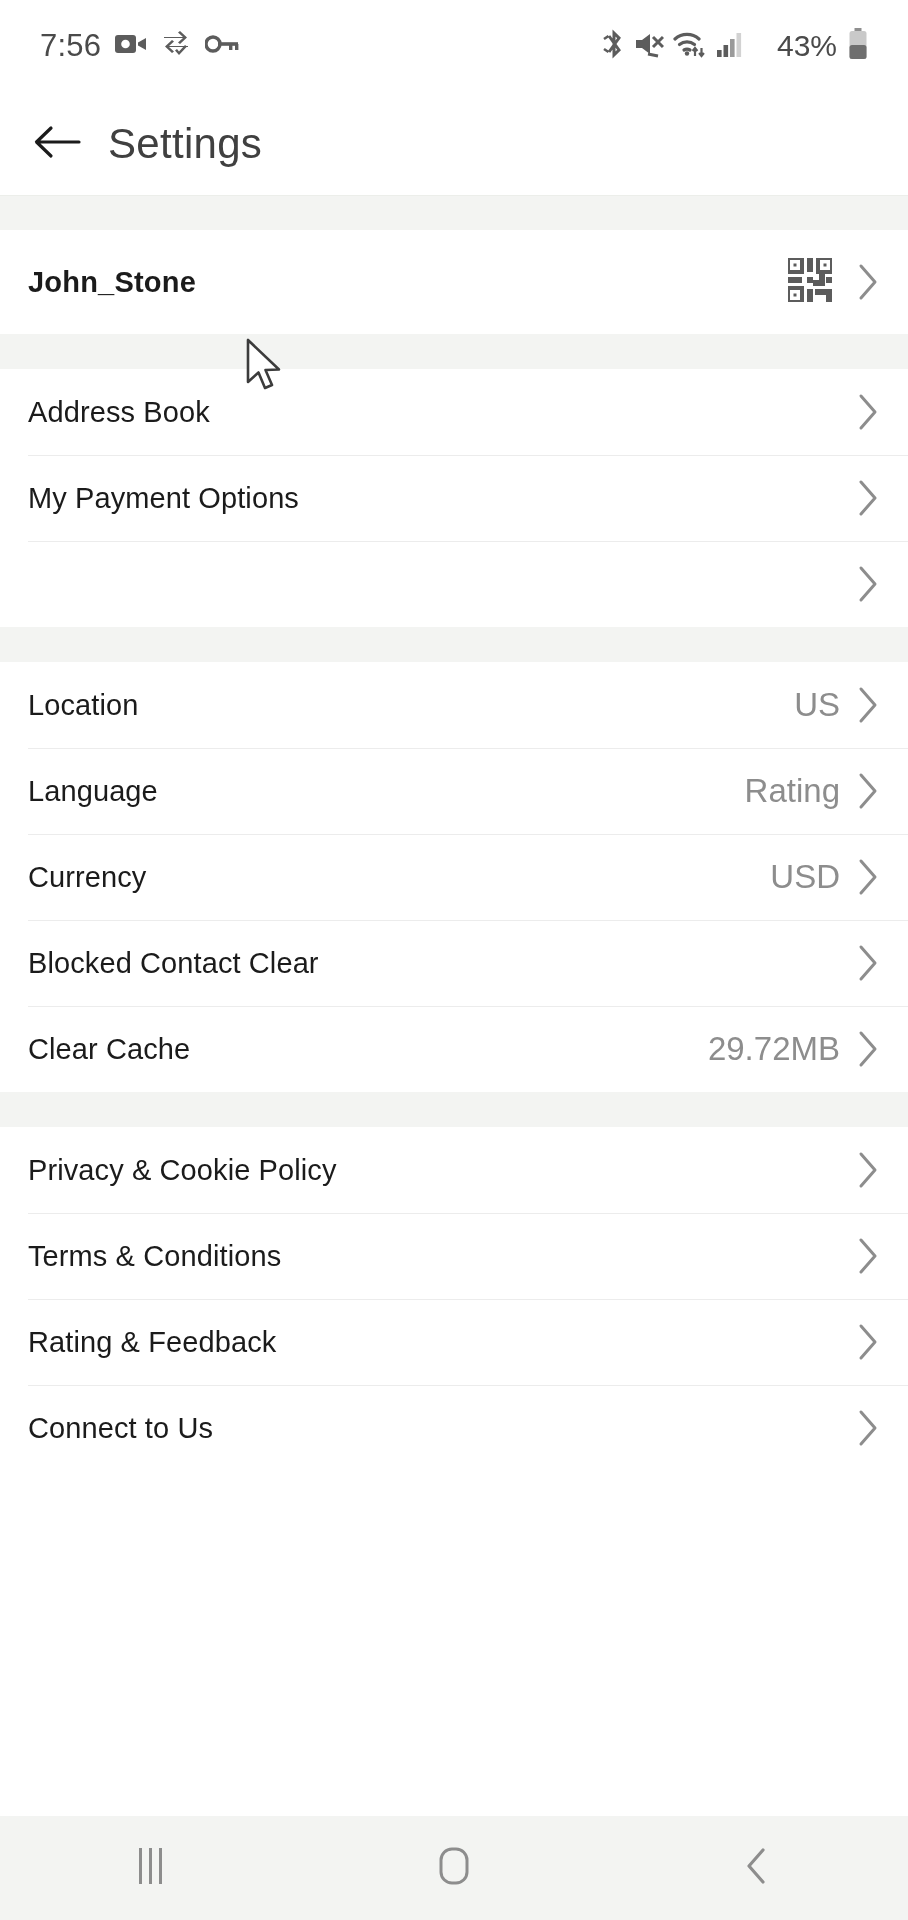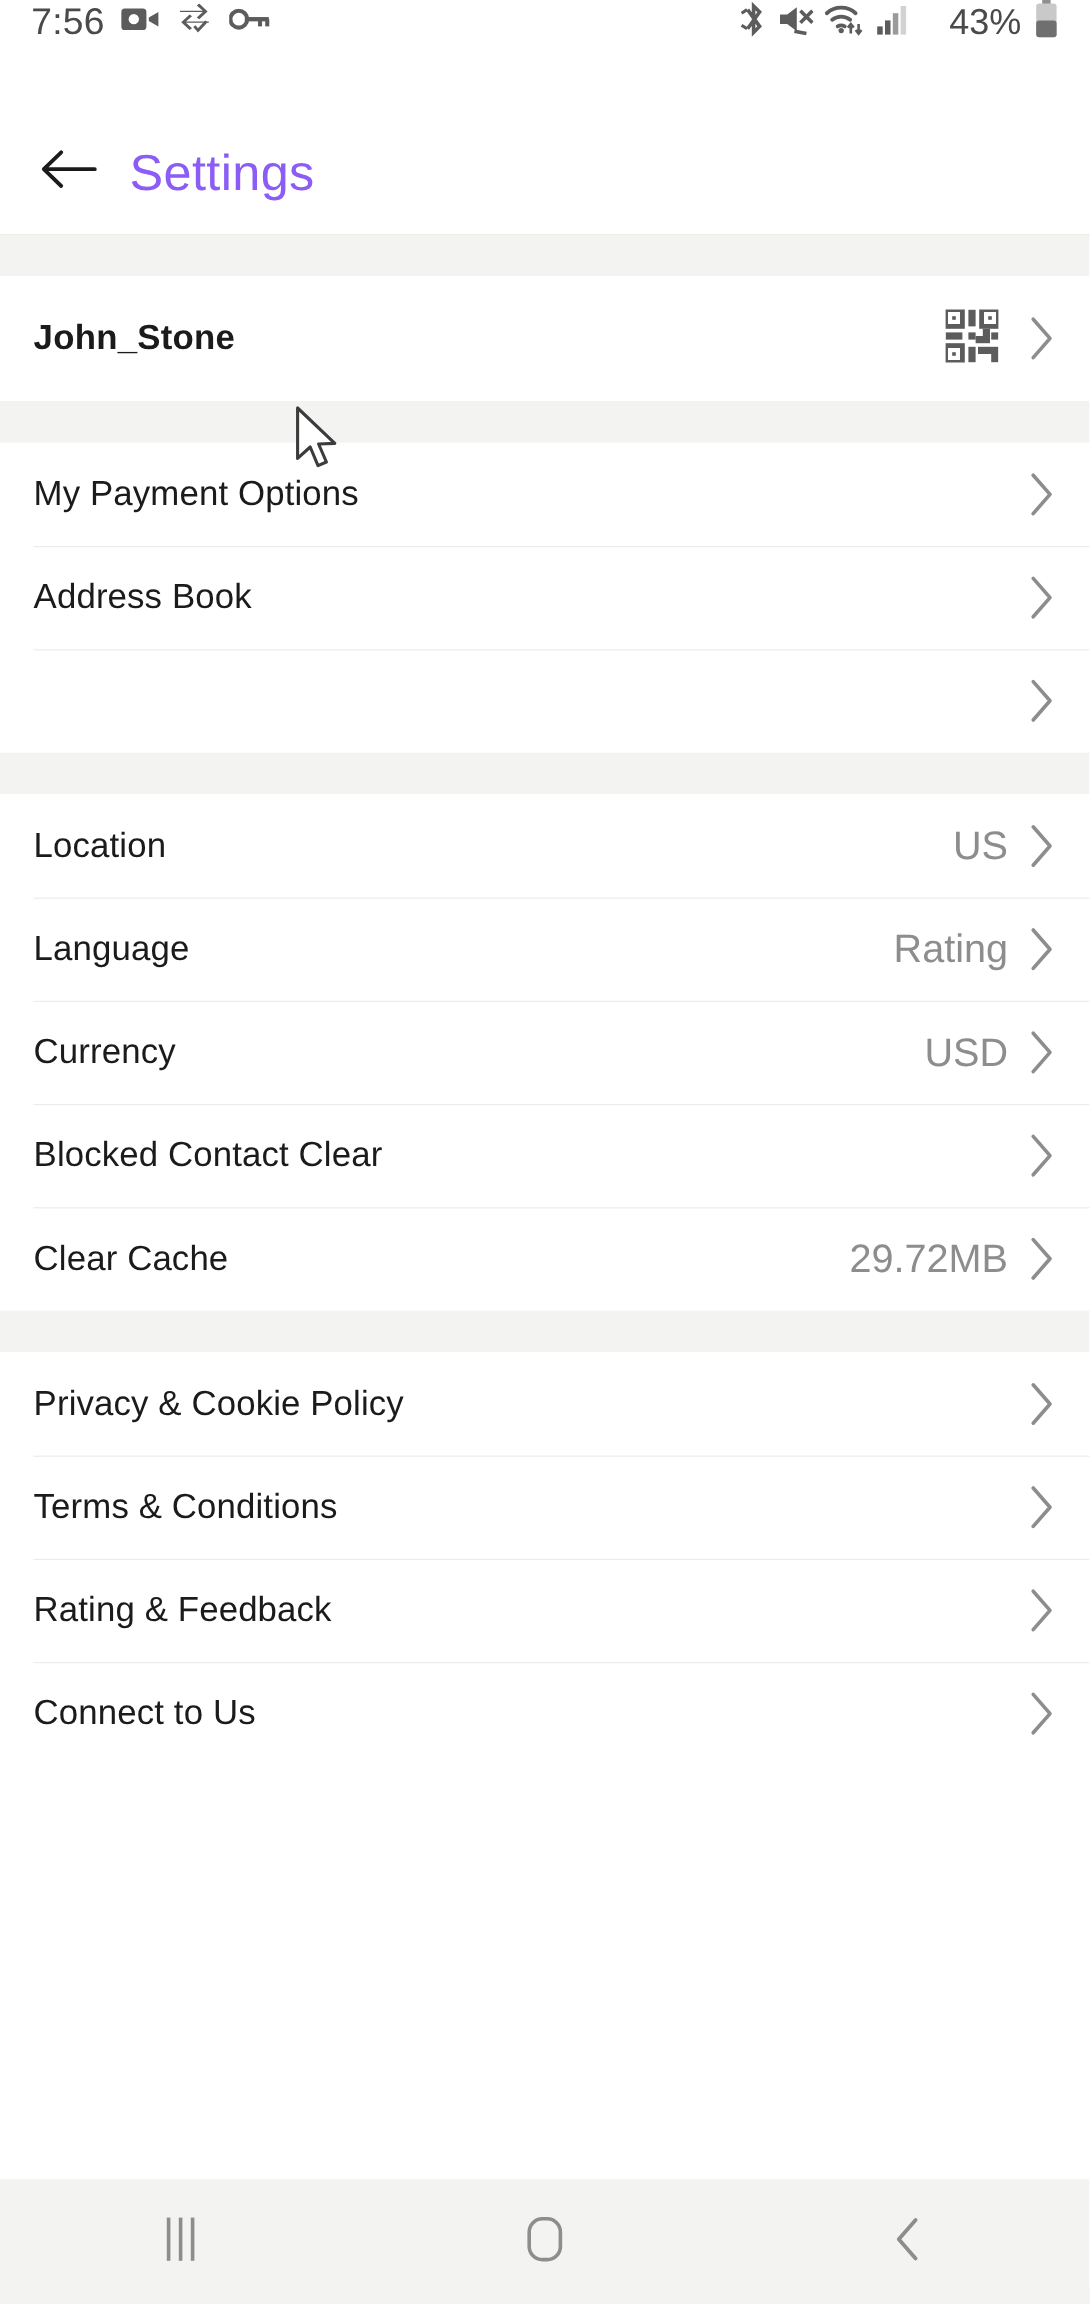--- a/index.html
+++ b/index.html
@@ -7,41 +7,41 @@
     width:908px; height:1920px;
     background:#ffffff;
     font-family:"Liberation Sans", sans-serif;
     -webkit-font-smoothing:antialiased;
     overflow:hidden;
   }
   .phone { position:relative; width:908px; height:1920px; background:#ffffff; }
 
   
   .statusbar {
-    height:92px; display:flex; align-items:flex-start;
-    padding:0 26px; background:#ffffff;
+    height:92px; display:flex; align-items:center;
+    padding:0 40px; background:#ffffff;
   }
   .sb-left { display:flex; align-items:center; gap:14px; }
   .sb-time { font-size:31px; color:#4a4a4a; letter-spacing:.2px; font-weight:400; }
   .sb-right { margin-left:auto; display:flex; align-items:center; gap:9px; }
   .sb-pct { font-size:30px; color:#4a4a4a; margin:0 2px 0 24px; }
   .ic { display:block; }
 
   
   .appbar {
     height:103px; display:flex; align-items:center;
     padding:0 28px; background:#ffffff;
   }
   .back-btn {
     width:58px; height:58px; display:flex;
     align-items:center; justify-content:center;
     margin-right:22px;
   }
   .appbar-title {
-    font-size:42px; color:#8b5cf6; font-weight:400;
+    font-size:42px; color:#404040; font-weight:400;
     letter-spacing:.3px;
   }
 
   
   .band { height:35px; background:#f3f4f2; }
   .band.top-edge { border-top:1px solid #eceeea; }
 
   
   .group { background:#ffffff; }
   .row {
@@ -214,31 +214,31 @@
           </svg>
         </span>
       </span>
     </div>
   </div>
 
   <div class="band"></div>
 
   <div class="group">
     <div class="row">
+      <span class="row-label">Address Book</span>
+      <span class="row-right">
+        <span class="ic">
+          <svg class="chev" viewBox="0 0 22 38">
+              <path d="M3 3 L17 19 L3 35" fill="none" stroke="#8d8d8d" stroke-width="3" stroke-linecap="round" stroke-linejoin="round"></path>
+            </svg>
+        </span>
+      </span>
+    </div>
+    <div class="row">
       <span class="row-label">My Payment Options</span>
-      <span class="row-right">
-        <span class="ic">
-          <svg class="chev" viewBox="0 0 22 38">
-              <path d="M3 3 L17 19 L3 35" fill="none" stroke="#8d8d8d" stroke-width="3" stroke-linecap="round" stroke-linejoin="round"></path>
-            </svg>
-        </span>
-      </span>
-    </div>
-    <div class="row">
-      <span class="row-label">Address Book</span>
       <span class="row-right">
         <span class="ic">
           <svg class="chev" viewBox="0 0 22 38">
               <path d="M3 3 L17 19 L3 35" fill="none" stroke="#8d8d8d" stroke-width="3" stroke-linecap="round" stroke-linejoin="round"></path>
             </svg>
         </span>
       </span>
     </div>
     <div class="row">
       <span class="row-right">

